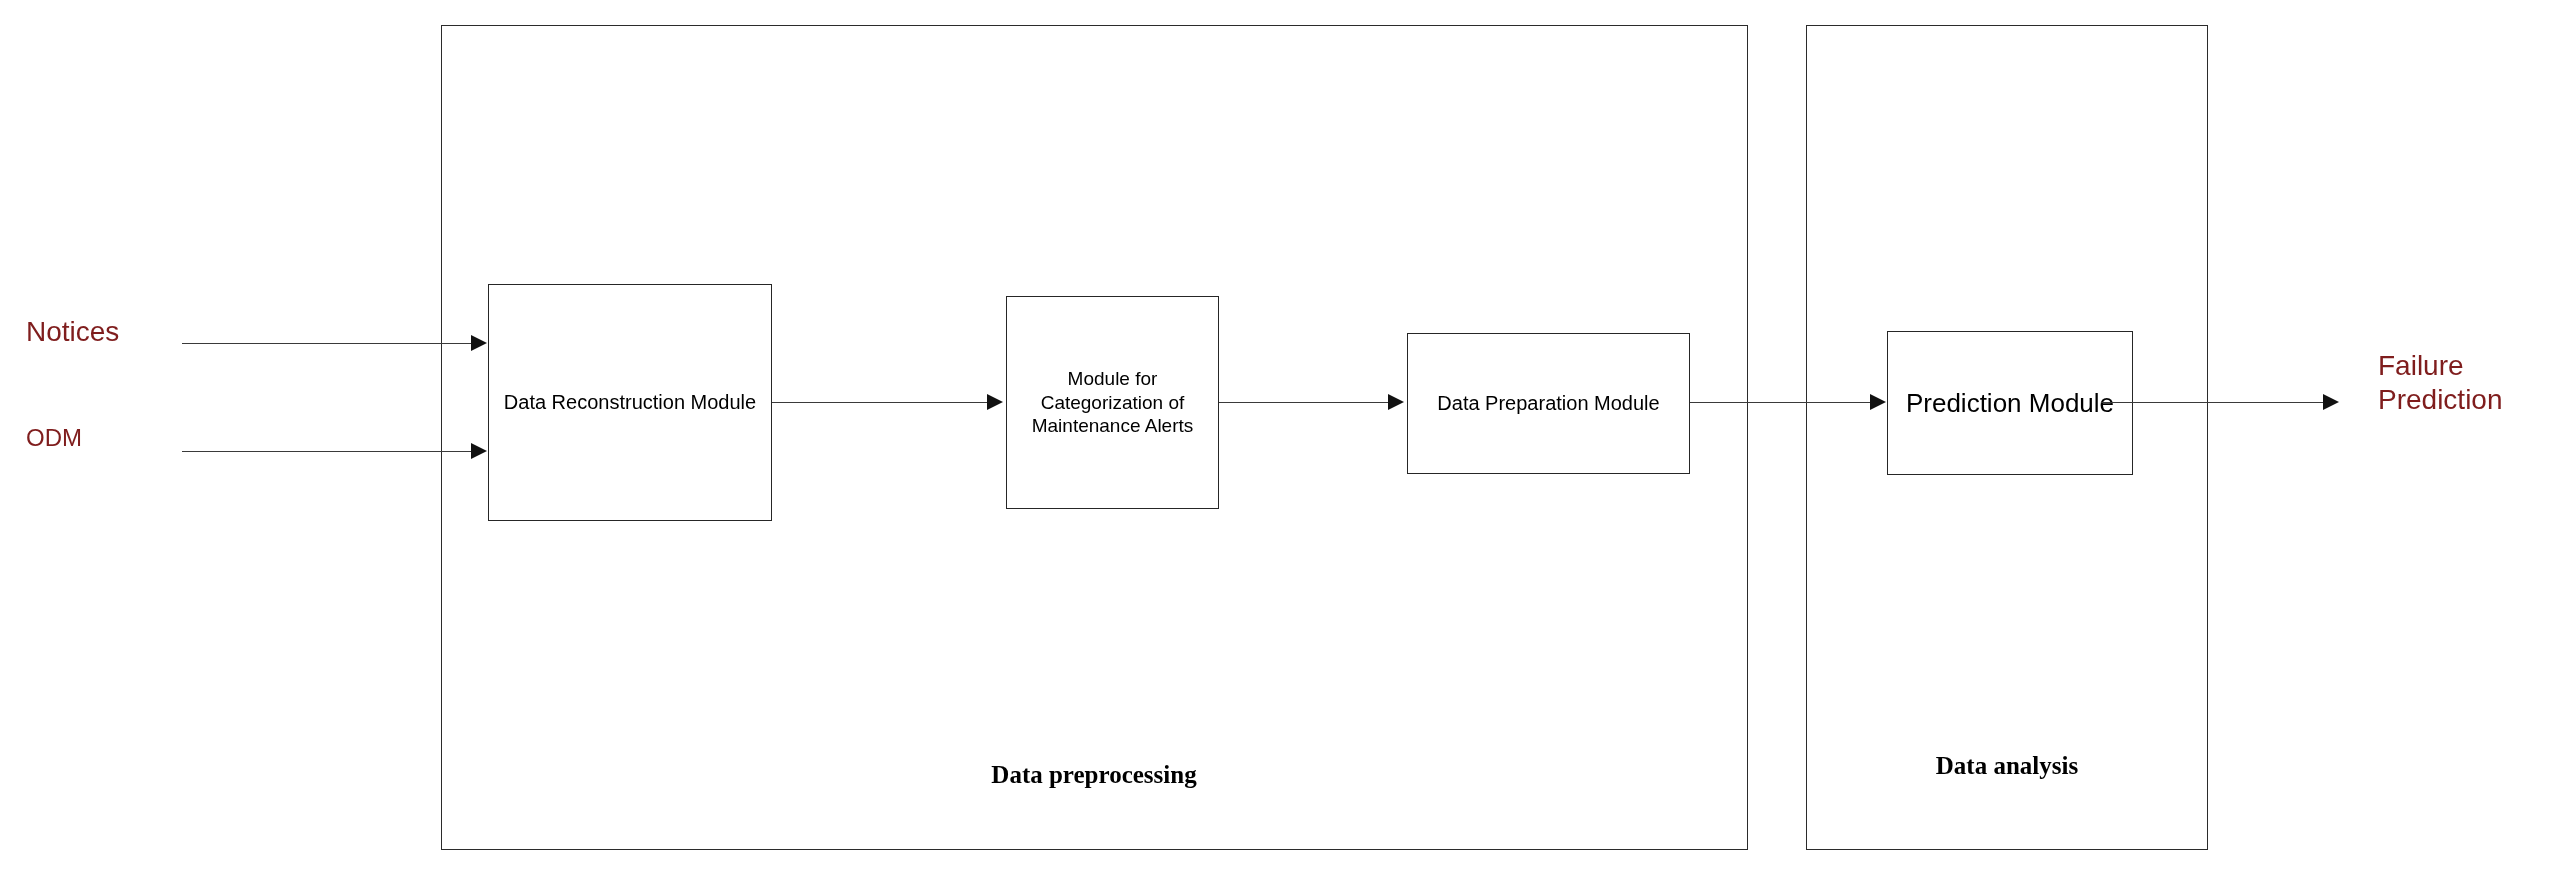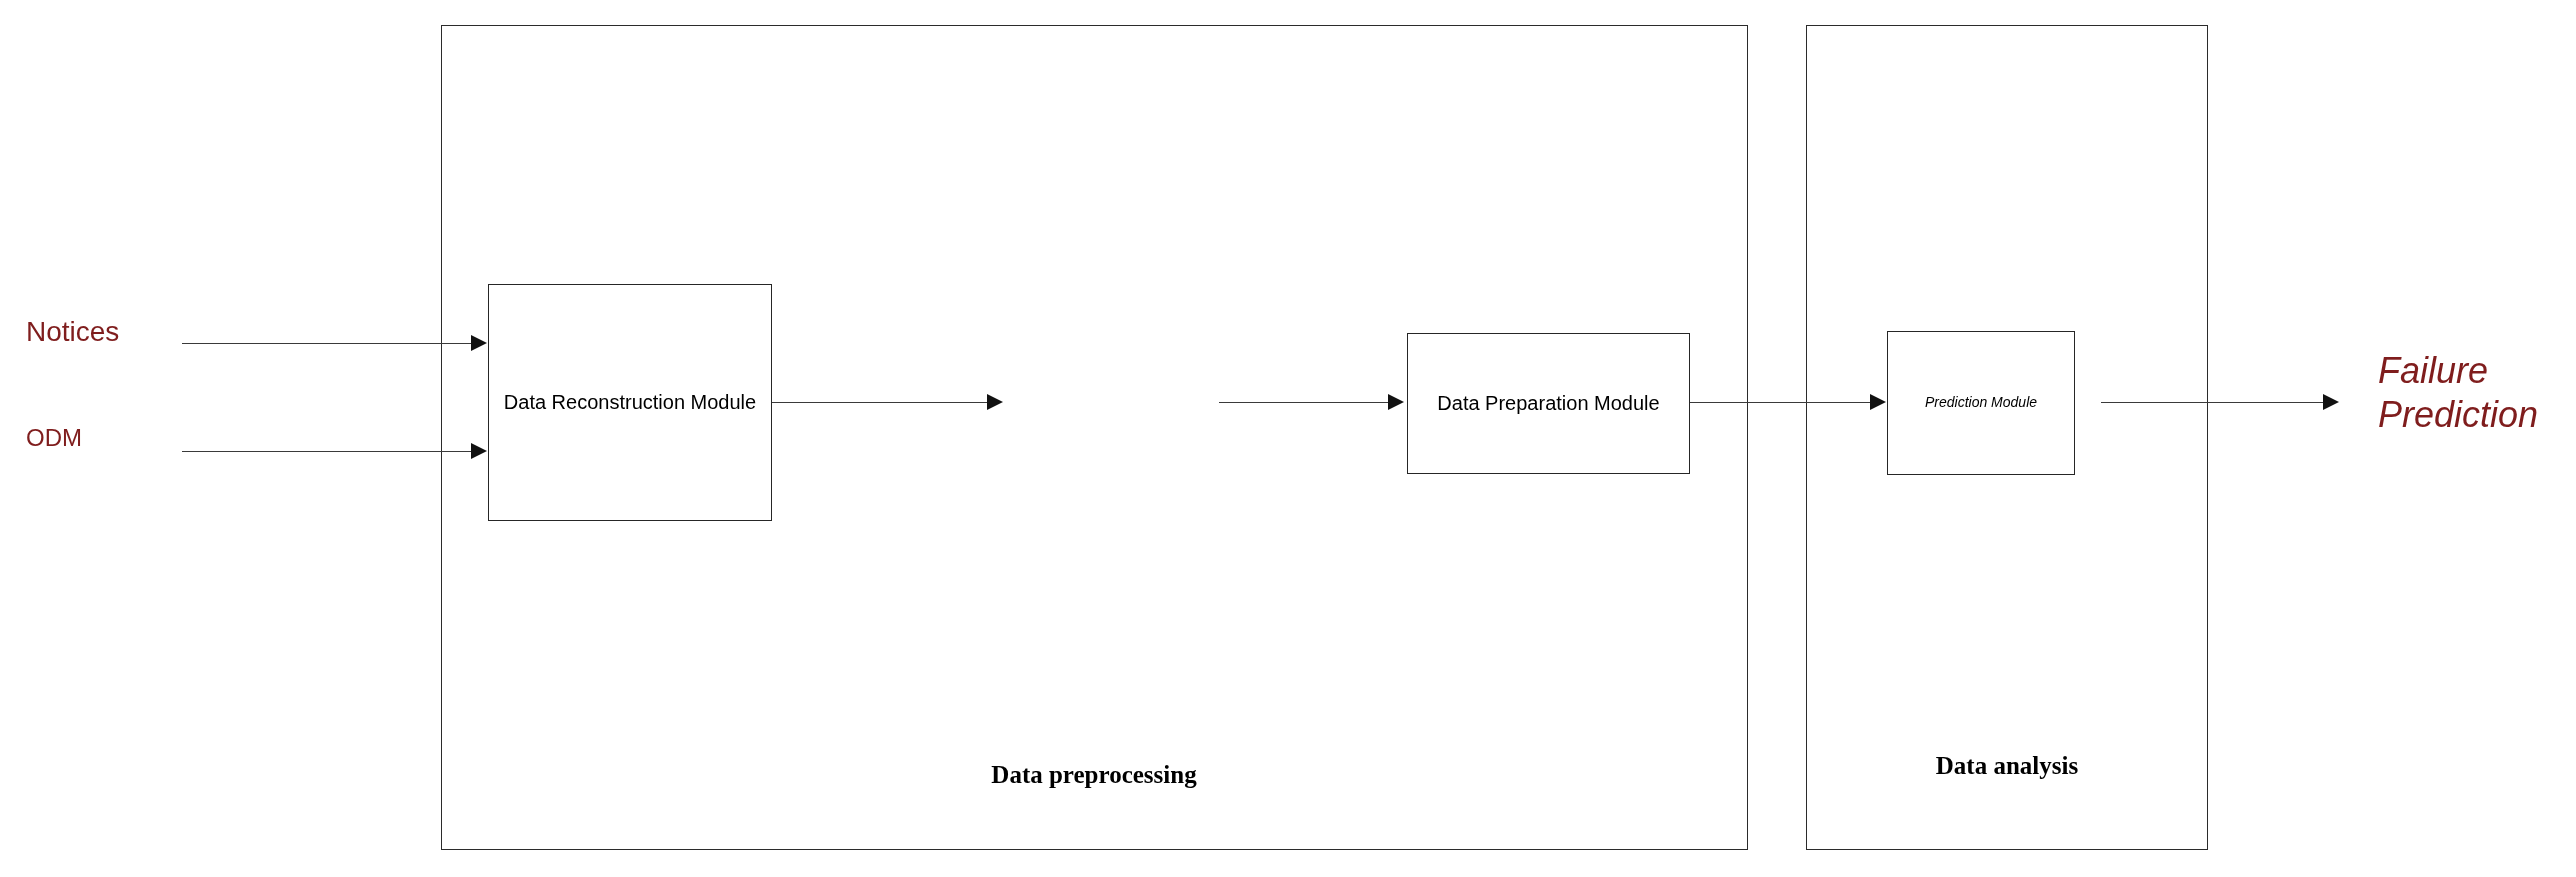--- a/index.html
+++ b/index.html
@@ -96,35 +96,38 @@
   <div class="conn" style="left:182px; top:451px; width:290px;"></div>
   <div class="arrowhead" style="left:471px; top:443px;"></div>
 
   <div class="node" style="left:488px; top:284px; width:284px; height:237px; font-size:20px;">
     <span class="node-label">Data Reconstruction Module</span>
   </div>
 
   <div class="conn" style="left:772px; top:402px; width:217px;"></div>
   <div class="arrowhead" style="left:987px; top:394px;"></div>
 
+  <div class="node" style="left:1006px; top:296px; width:213px; height:213px; font-size:19px;">
+    <span class="node-label">Module for Categorization of Maintenance Alerts</span>
+  </div>
 
   <div class="conn" style="left:1219px; top:402px; width:171px;"></div>
   <div class="arrowhead" style="left:1388px; top:394px;"></div>
 
   <div class="node" style="left:1407px; top:333px; width:283px; height:141px; font-size:20px;align-items:center;">
     <span class="node-label">Data Preparation Module</span>
   </div>
 
   <div class="conn" style="left:1690px; top:402px; width:181px;"></div>
   <div class="arrowhead" style="left:1870px; top:394px;"></div>
 
-  <div class="node" style="left:1887px; top:331px; width:188px; height:144px; font-size:14px;font-style:italic;">
+  <div class="node" style="left:1887px; top:331px; width:246px; height:144px; font-size:26px;">
     <span class="node-label">Prediction Module</span>
   </div>
 
   <div class="conn" style="left:2101px; top:402px; width:223px;"></div>
   <div class="arrowhead" style="left:2323px; top:394px;"></div>
 
-  <div class="io-label" style="left:2378px; top:349px; font-size:36px;font-style:italic;">Failure
+  <div class="io-label" style="left:2378px; top:349px; font-size:28px;">Failure
 Prediction</div>
 
 </div>
 
 
 </body></html>

